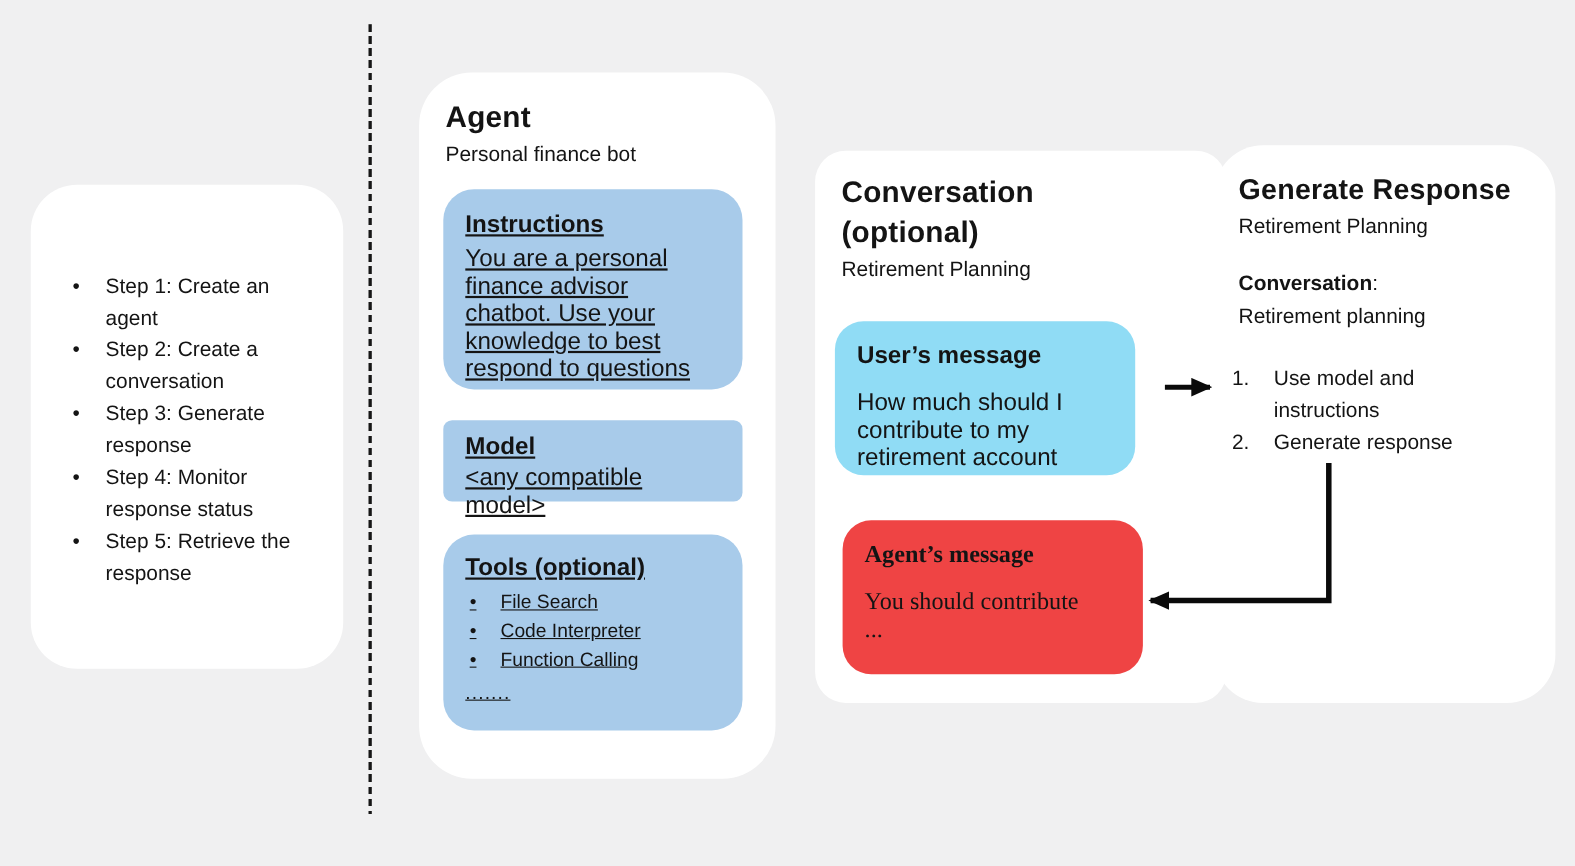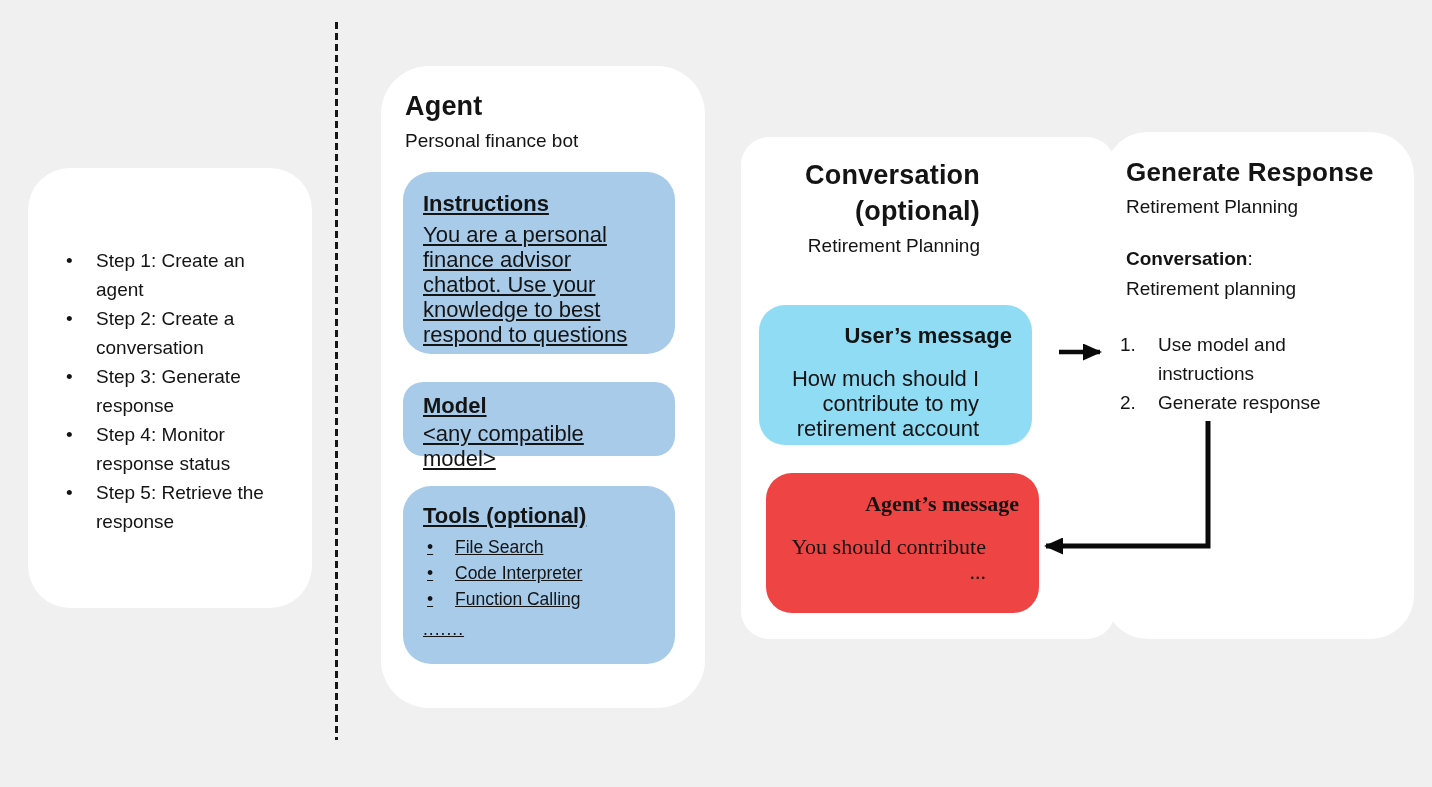--- a/index.html
+++ b/index.html
@@ -42,37 +42,37 @@
     background: #a8cbea;
     border-radius: 28px;
     padding: 18px 20px 0 20px;
     box-sizing: border-box;
     text-decoration: underline;
   }
   .chip-title { font-weight: bold; font-size: 22px; line-height: 28px; }
   .chip-body { font-size: 22px; line-height: 25px; margin-top: 4px; }
   #instructions-box { left: 22px; top: 106px; width: 272px; height: 182px; }
   #instructions-box .chip-body { width: 222px; }
-  #model-box { left: 22px; top: 316px; width: 272px; height: 74px; border-radius: 20px; padding-top: 10px; }
+  #model-box { left: 22px; top: 316px; width: 272px; height: 74px; border-radius: 8px; padding-top: 10px; }
   #model-box .chip-body { margin-top: 1px; }
   #tools-box { left: 22px; top: 420px; width: 272px; height: 178px; padding-top: 16px; }
   .tool-row { display: flex; align-items: flex-start; font-size: 17.5px; line-height: 26px; }
   .tool-row .bullet { width: 32px; flex: 0 0 32px; padding-left: 4px; box-sizing: border-box; }
   #tools-list { margin-top: 4px; }
   #tools-ellipsis { font-size: 17.5px; line-height: 24px; margin-top: 5px; letter-spacing: 1px; }
   
-  #conversation-card { left: 741px; top: 137px; width: 374px; height: 502px; border-radius: 28px; text-align: right; }
+  #conversation-card { left: 741px; top: 137px; width: 374px; height: 502px; border-radius: 28px; }
   #conversation-head { position: absolute; left: 24px; top: 20px; width: 215px; }
   .msg-box {
     position: absolute;
     border-radius: 26px;
     padding: 17px 20px 0 20px;
     box-sizing: border-box;
   }
-  #user-message-box { left: 18px; top: 168px; width: 273px; height: 140px; background: #90dcf5; }
+  #user-message-box { left: 18px; top: 155px; width: 273px; height: 140px; background: #90dcf5; }
   #agent-message-box { left: 25px; top: 336px; width: 273px; height: 140px; background: #ef4444; font-family: Liberation Serif, serif; }
   .msg-box .chip-body { width: 200px; margin-top: 16px; }
   
   #generate-card { left: 1104px; top: 132px; width: 310px; height: 507px; border-radius: 44px; }
   #generate-head { position: absolute; left: 22px; top: 22px; width: 275px; }
   #generate-head .card-title { font-size: 26px; }
   #conversation-ref { position: absolute; left: 22px; top: 112px; width: 260px; font-size: 19px; line-height: 30px; }
   #conversation-ref .ref-label { font-weight: bold; }
   #generate-list { position: absolute; left: 16px; top: 198px; width: 270px; }
   .gen-row { display: flex; align-items: flex-start; font-size: 19px; line-height: 29px; }

